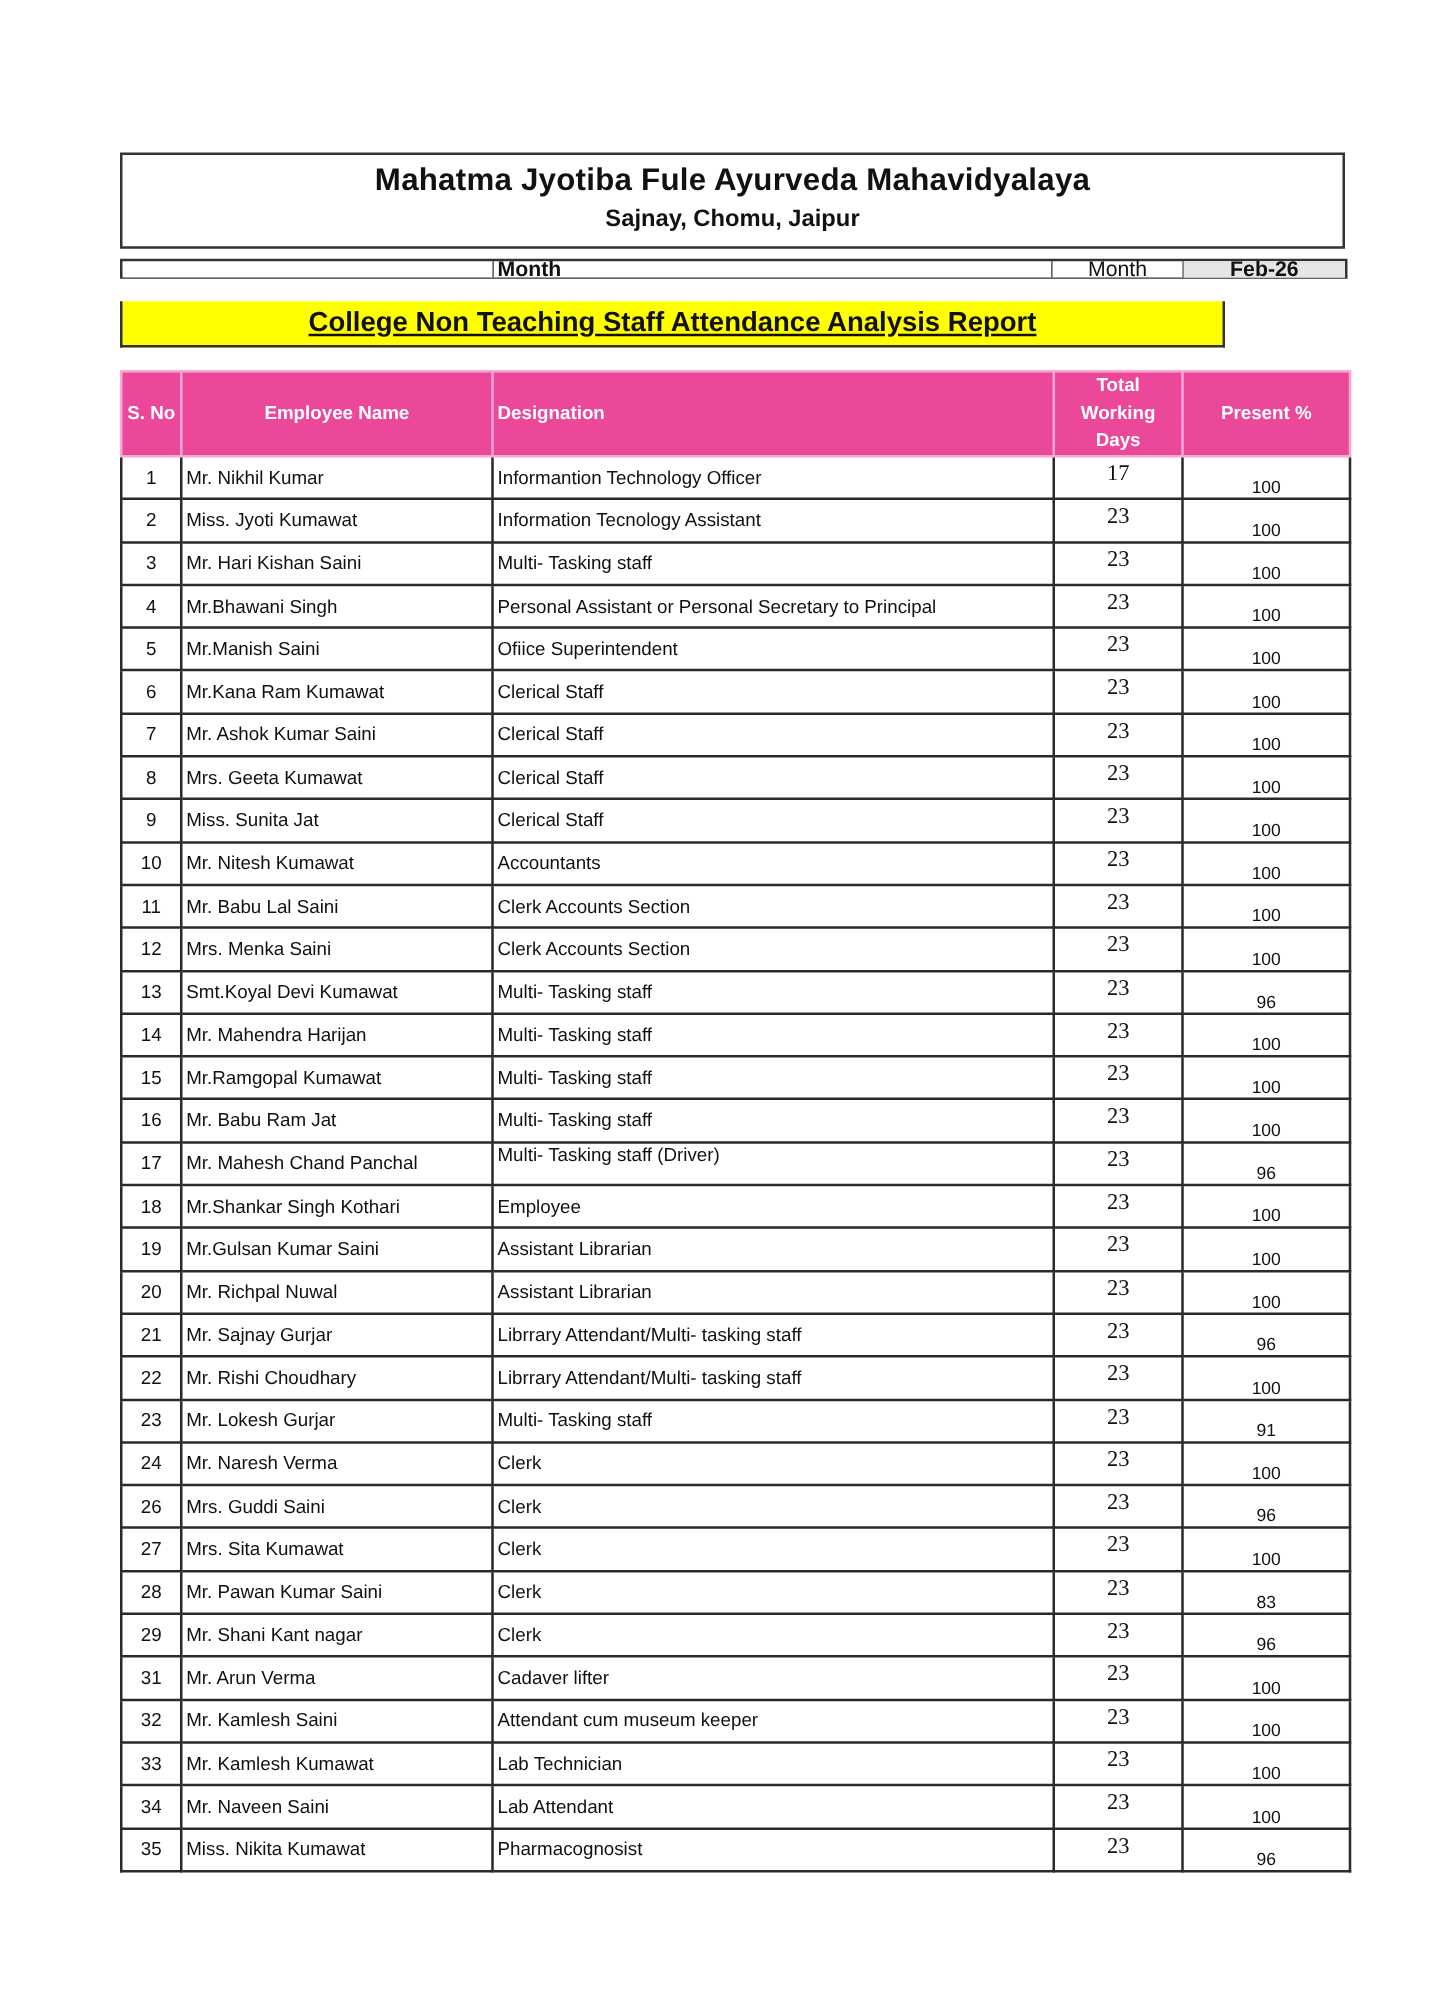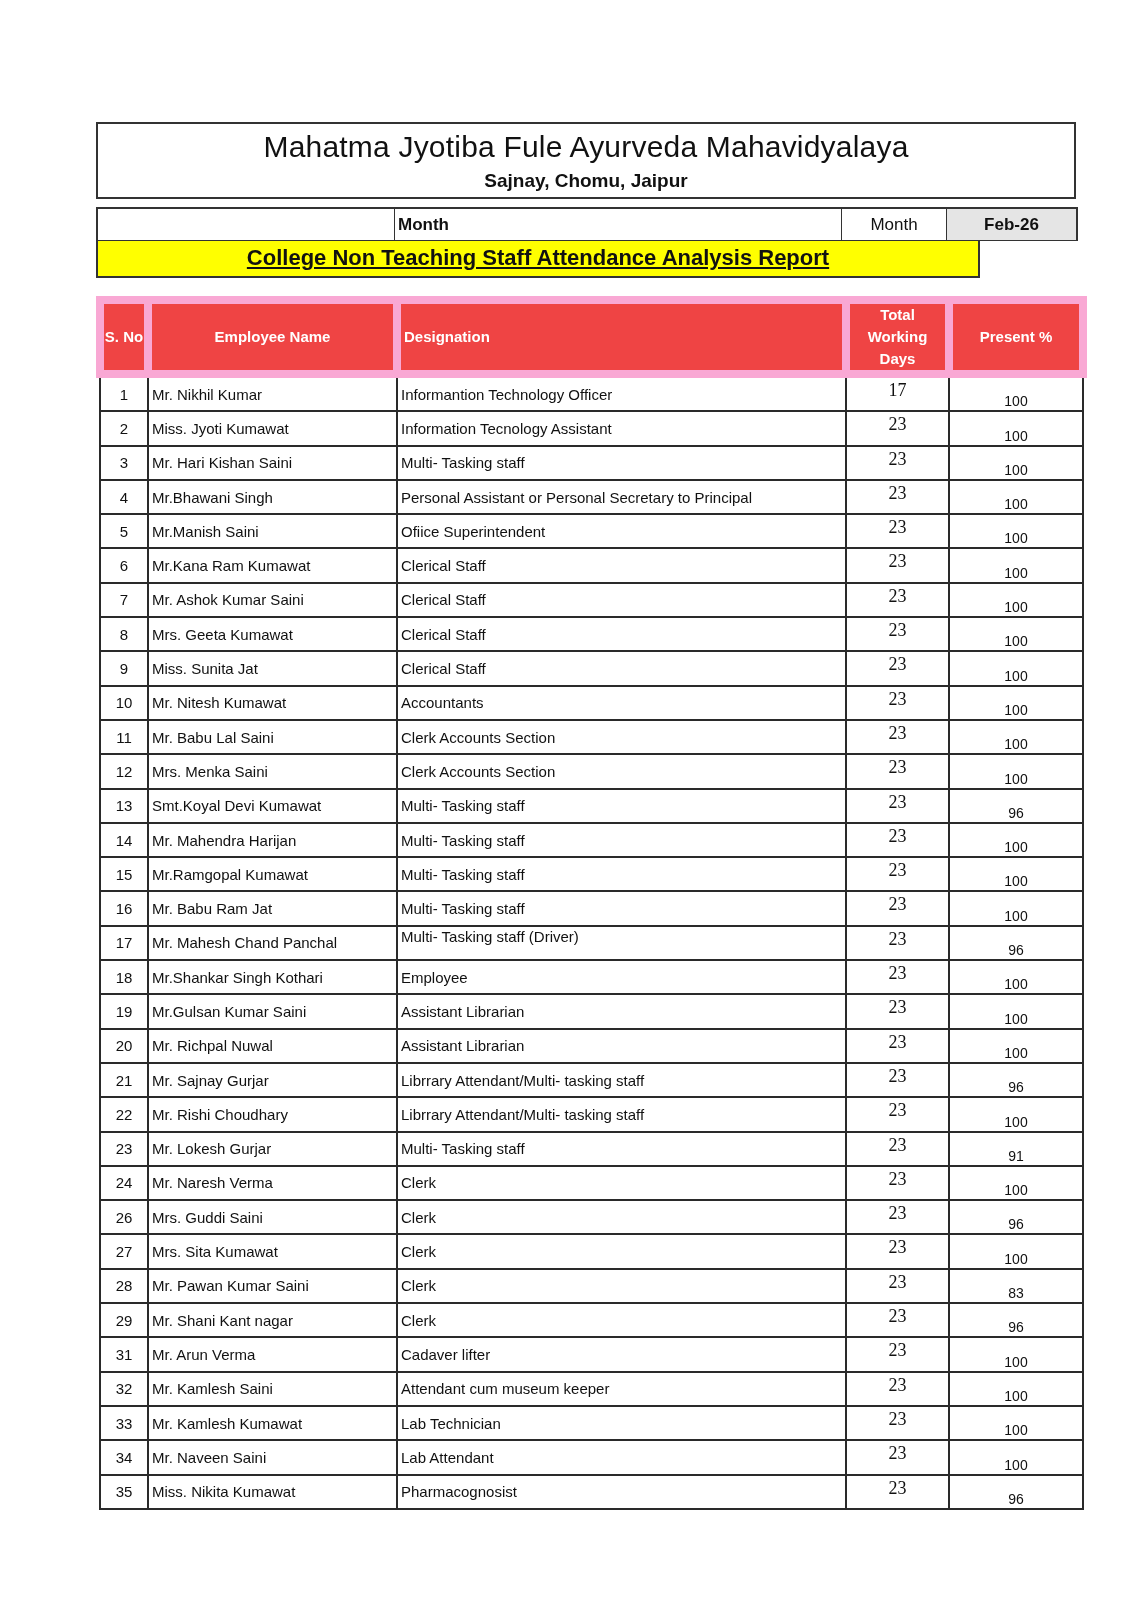--- a/index.html
+++ b/index.html
@@ -1,29 +1,29 @@
 <!DOCTYPE html>
 <html><head>
 <meta charset="utf-8">
 <style>
   html, body { margin: 0; padding: 0; background: #ffffff; }
   body { width: 1145px; height: 1609px; position: relative; font-family: "Liberation Sans", "DejaVu Sans", sans-serif; color: #111; overflow: hidden; }
   .title-box { position: absolute; left: 96px; top: 122px; width: 980px; height: 77px; border: 2px solid #333; box-sizing: border-box; text-align: center; }
-  .title-box .t1 { font-size: 30px; font-weight: normal; margin-top: 6px; letter-spacing: 0.2px; }
+  .title-box .t1 { font-size: 25px; font-weight: bold; margin-top: 6px; letter-spacing: 0.2px; }
   .title-box .t2 { font-size: 19px; font-weight: bold; margin-top: 6px; }
-  .month-row { position: absolute; left: 96px; top: 207px; width: 982px; height: 34px; display: flex; border: 2px solid #333; box-sizing: border-box; border-bottom: 1px solid #333; }
+  .month-row { position: absolute; left: 96px; top: 207px; width: 982px; height: 16px; display: flex; border: 2px solid #333; box-sizing: border-box; border-bottom: 1px solid #333; }
   .month-row > div { box-sizing: border-box; height: 100%; display: flex; align-items: center; font-size: 17px; }
   .month-row .c1 { width: 297px; border-right: 1px solid #333; }
   .month-row .c2 { width: 447px; border-right: 1px solid #333; font-weight: bold; padding-left: 3px; }
   .month-row .c3 { width: 105px; border-right: 1px solid #333; justify-content: center; }
   .month-row .c4 { flex: 1; background: #e5e5e5; justify-content: center; font-weight: bold; }
   .report-band { position: absolute; left: 96px; top: 241px; width: 884px; height: 37px; background: #ffff00; border: 2px solid #333; border-top: none; box-sizing: border-box; text-align: center; font-size: 22px; font-weight: bold; line-height: 34px; }
   .report-band span { text-decoration: underline; }
   table { position: absolute; left: 96px; top: 296px; width: 983px; border-collapse: collapse; table-layout: fixed; }
-  th { background: #ef4444; color: #ffffff; font-size: 15px; font-weight: bold; border: 8px solid #f9a8d4; height: 64px; line-height: 22px; padding: 0; }
+  th { background: #ec4899; color: #ffffff; font-size: 15px; font-weight: bold; border: 2px solid #f9a8d4; height: 64px; line-height: 22px; padding: 0; }
   td { border: 2px solid #2a2a2a; height: 30.3px; padding: 0; font-size: 15px; white-space: nowrap; overflow: hidden; }
   td.sno { text-align: center; }
   td.name, td.desig { padding-left: 3px; }
   td.days { text-align: center; font-family: "Liberation Serif", "DejaVu Serif", serif; font-size: 18px; vertical-align: top; padding-top: 2px; }
   td.pct { text-align: center; font-size: 14px; vertical-align: bottom; padding-bottom: 1px; }
   th.left { text-align: left; padding-left: 3px; }
   td.desig.wrap { white-space: normal; line-height: 20px; vertical-align: top; }
 </style>
 </head>
 <body>

